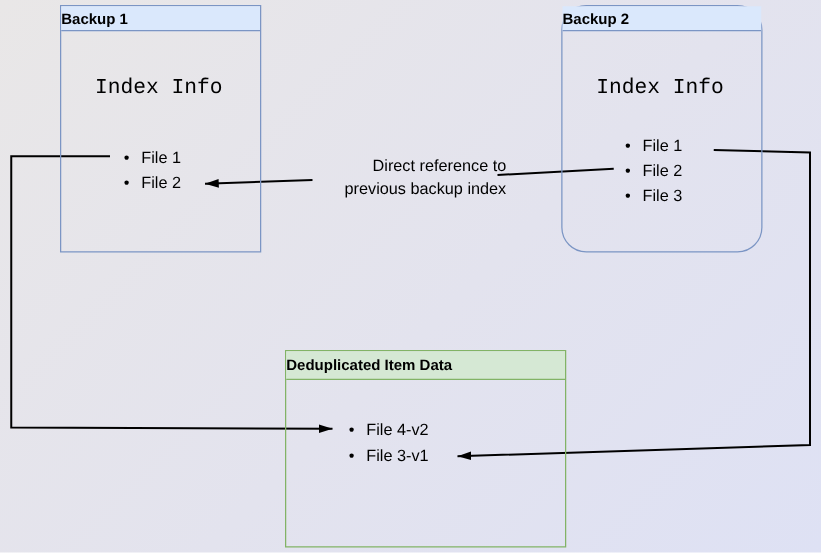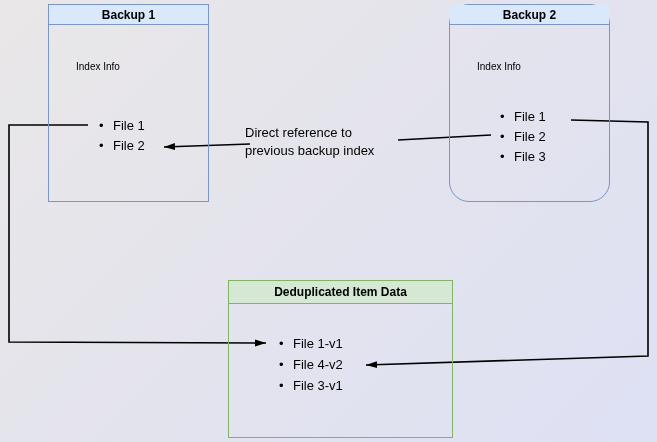--- a/index.html
+++ b/index.html
@@ -25,51 +25,51 @@
     background: transparent;
   }
   .node.blue  { border-color: #7b95c4; }
   .node.green { border-color: #82b366; }
   .node-header {
     box-sizing: border-box;
     width: 100%;
     border-bottom: 1px solid;
     font-weight: bold;
     font-size: 12px;
-    text-align: center;
     color: #000;
   }
   .blue  .node-header { background: #dae8fc; border-color: #7b95c4; height: 20px; line-height: 20px; }
   .green .node-header { background: #d5e8d4; border-color: #82b366; height: 23px; line-height: 23px; }
   .node-subtitle {
     position: absolute;
-    font-size: 10px;
+    font-size: 17px;
     color: #000;
     white-space: nowrap;
+    font-family: Liberation Mono, monospace;
   }
   .bullet-list {
     position: absolute;
     font-size: 13px;
     color: #000;
     white-space: nowrap;
   }
   .bullet-row { line-height: 20px; }
   .green .bullet-row { line-height: 21px; }
   .blt {
     display: inline-block;
     width: 14px;
     font-size: 13px;
   }
   .edge-label {
     position: absolute;
     left: 245px; top: 124px;
     width: 160px;
     font-size: 13px;
     line-height: 18px;
-    text-align: left;
+    text-align: right;
     color: #000;
     white-space: nowrap;
   }
 </style>
 </head>
 <body>
 
 <div class="canvas">
 
   <svg class="edges" viewBox="0 0 657 442">
@@ -103,21 +103,20 @@
     <div class="bullet-list" style="left:50px; top:102px;">
       <div class="bullet-row"><span class="blt">•</span><span>File 1</span></div>
       <div class="bullet-row"><span class="blt">•</span><span>File 2</span></div>
       <div class="bullet-row"><span class="blt">•</span><span>File 3</span></div>
     </div>
   </div>
 
   <div class="node green" style="left:228px; top:280px; width:225px; height:158px;">
     <div class="node-header">Deduplicated Item Data</div>
     <div class="bullet-list" style="left:50px; top:52px;">
-      <div class="bullet-row"><span class="blt">•</span><span>File 1-v1</span></div>
       <div class="bullet-row"><span class="blt">•</span><span>File 4-v2</span></div>
       <div class="bullet-row"><span class="blt">•</span><span>File 3-v1</span></div>
     </div>
   </div>
 
   <div class="edge-label">
     <div>Direct reference to</div>
     <div>previous backup index</div>
   </div>
 

